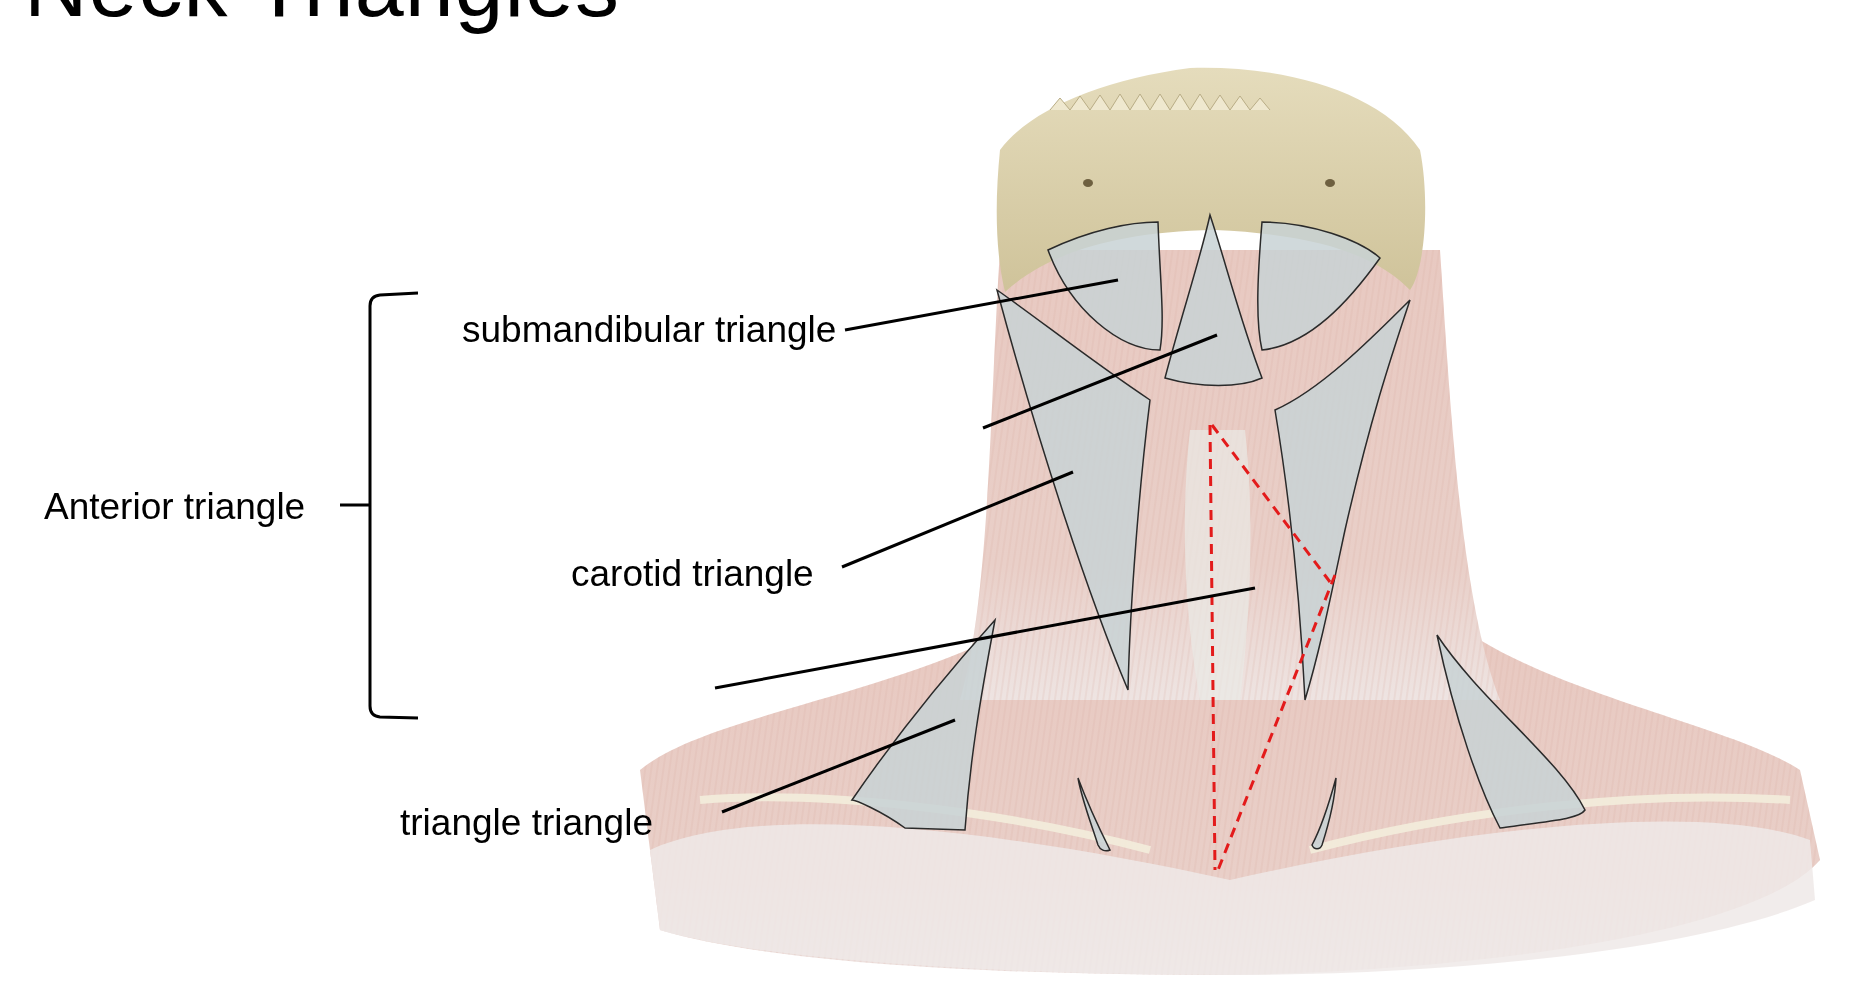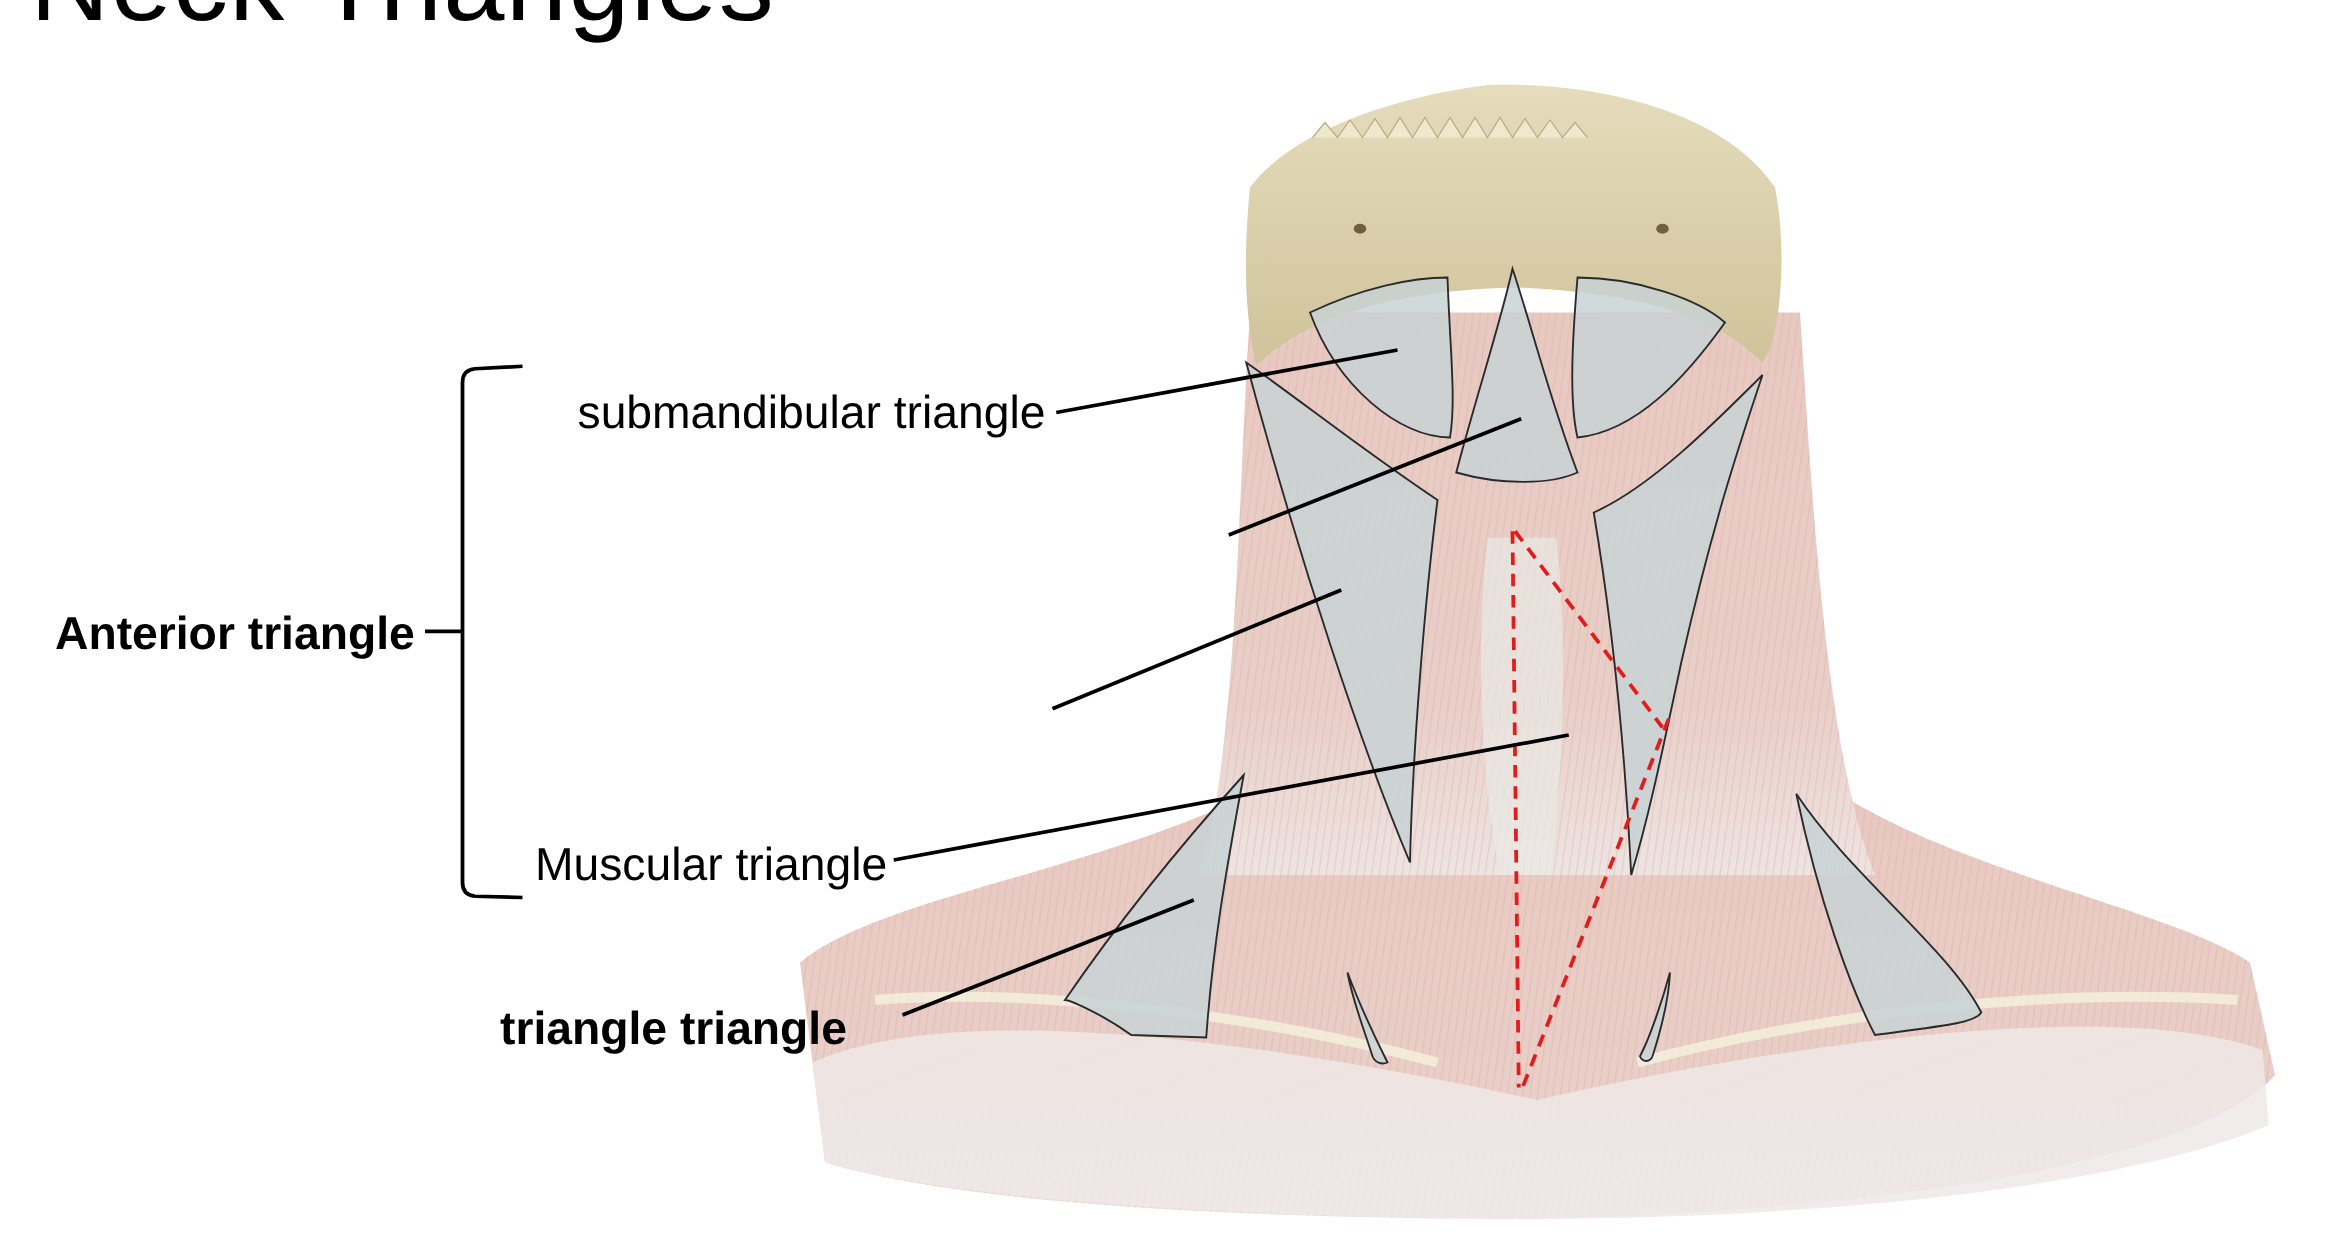--- a/index.html
+++ b/index.html
@@ -3,21 +3,21 @@
 <meta charset="utf-8">
 <style>
   html, body { margin:0; padding:0; background:#ffffff; }
   body { width:1874px; height:999px; position:relative; overflow:hidden;
          font-family:"Liberation Sans", "DejaVu Sans", sans-serif; color:#000; }
   #slide { position:absolute; left:0; top:0; width:1874px; height:999px; }
   .title { position:absolute; left:24px; top:-58px; font-size:88px; line-height:88px;
            font-weight:400; letter-spacing:1px; white-space:nowrap; }
   svg { position:absolute; left:0; top:0; }
   .label { position:absolute; font-size:37px; line-height:36px; white-space:nowrap; }
-  .label.bold { font-weight:700; }
+  .label.bold { font-weight:400; }
 </style>
 </head>
 <body>
 
 <div id="slide">
 
   <div class="title">Neck Triangles</div>
 
   <svg width="1874" height="999" viewBox="0 0 1874 999">
     <defs>
@@ -93,16 +93,16 @@
       <line x1="845" y1="330" x2="1118" y2="280"></line>
       <line x1="983" y1="428" x2="1217" y2="335"></line>
       <line x1="842" y1="567" x2="1073" y2="472"></line>
       <line x1="715" y1="688" x2="1255" y2="588"></line>
       <line x1="722" y1="812" x2="955" y2="720"></line>
     </g>
   </svg>
 
   <div class="label bold" style="left:44px; top:489px;">Anterior triangle</div>
   <div class="label" style="left:462px; top:312px;">submandibular triangle</div>
-  <div class="label" style="left:428px; top:674px;">Muscular triangle</div>
+  <div class="label" style="left:571px; top:556px;">carotid triangle</div>
   <div class="label bold" style="left:400px; top:805px;">triangle triangle</div>
 
 </div>
 
 </body></html>

